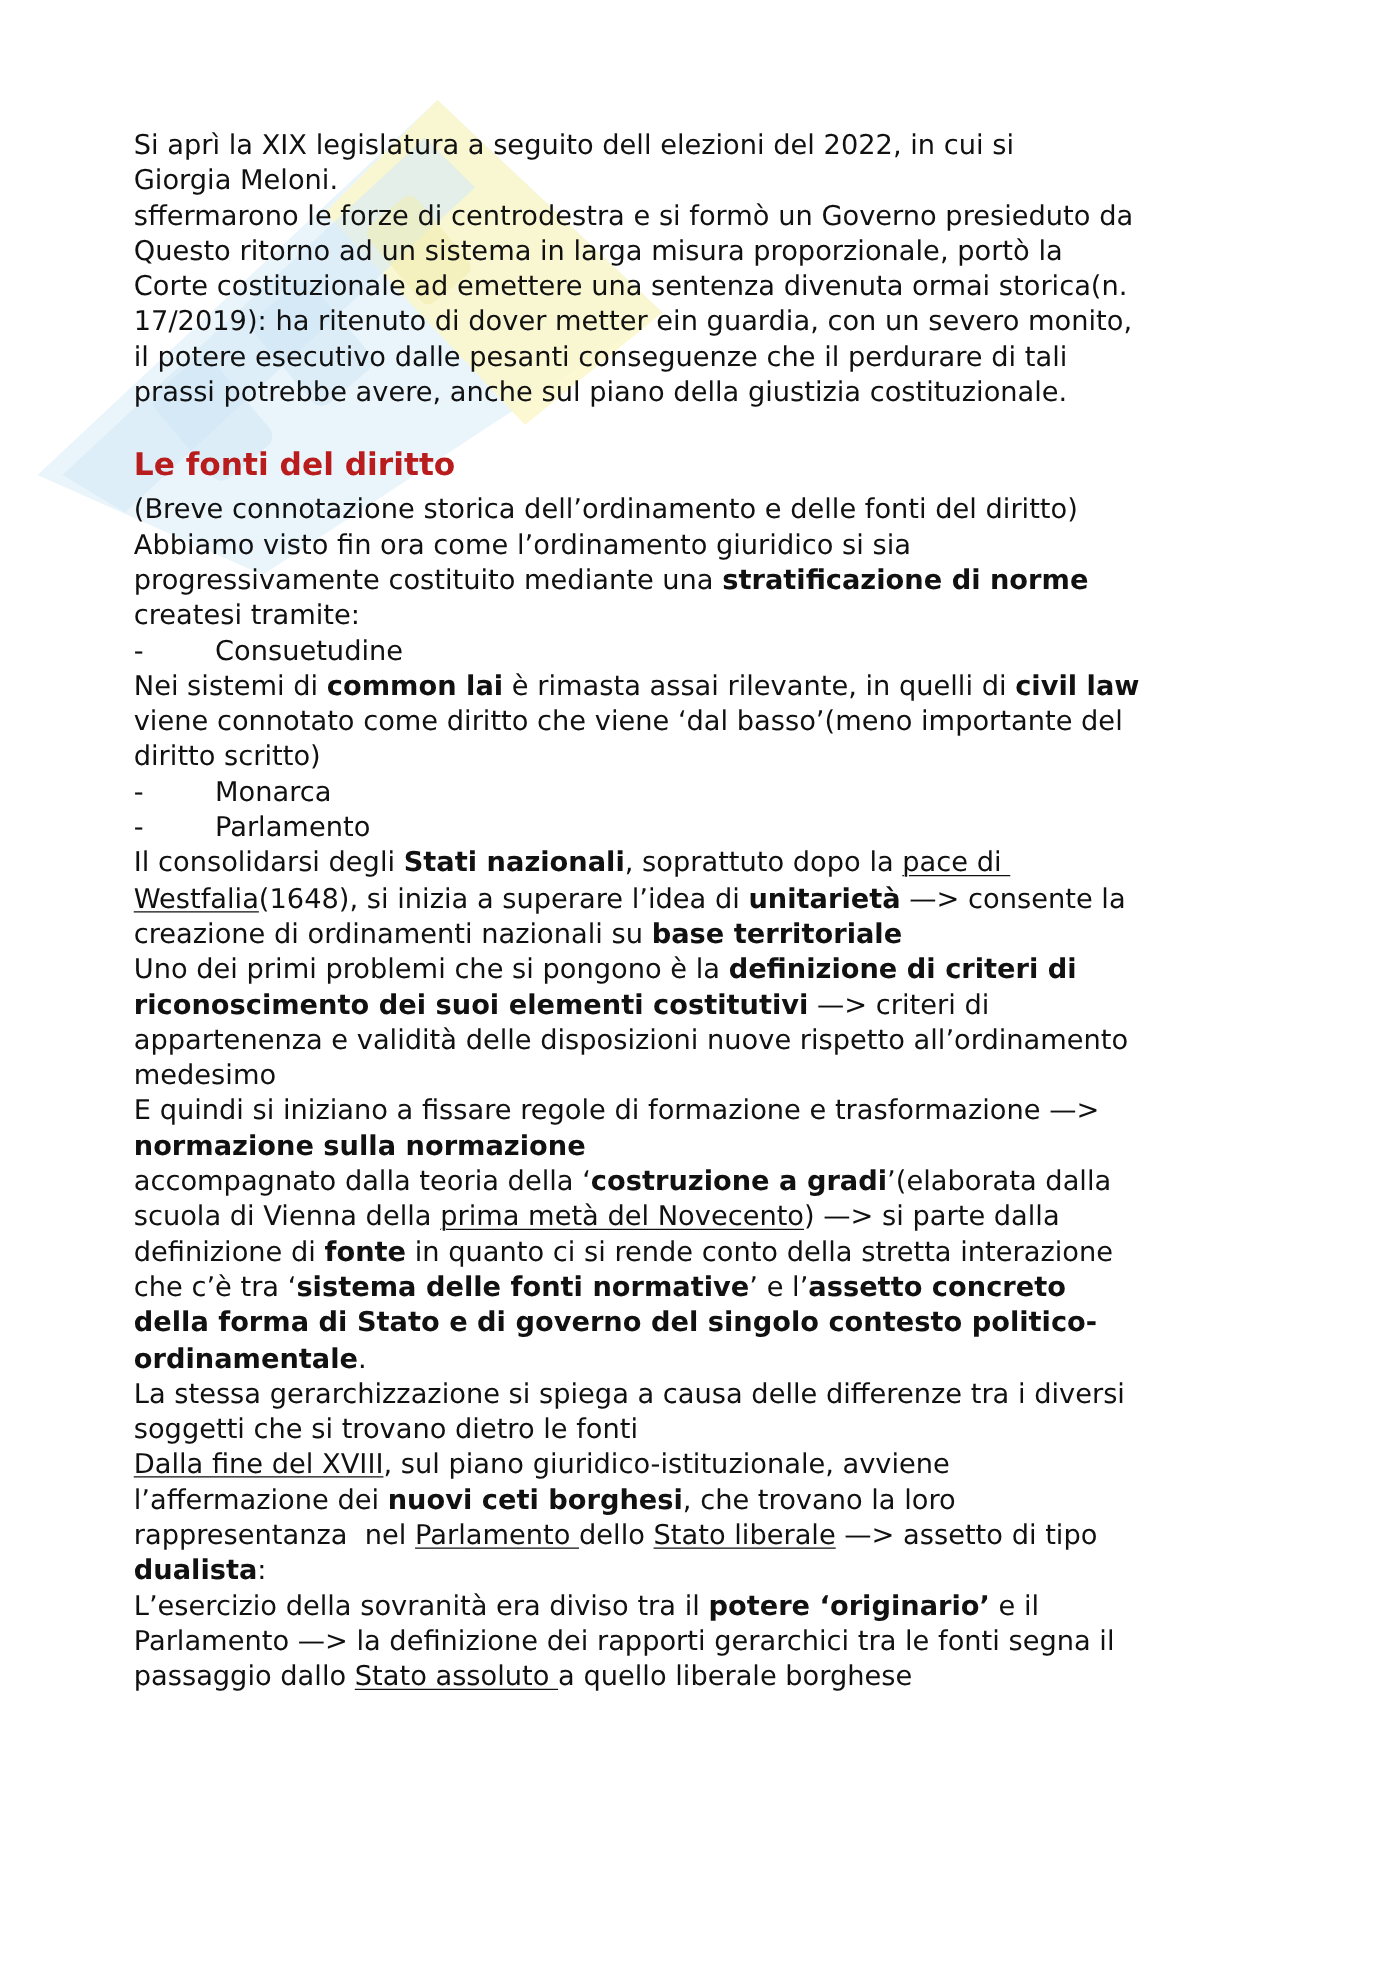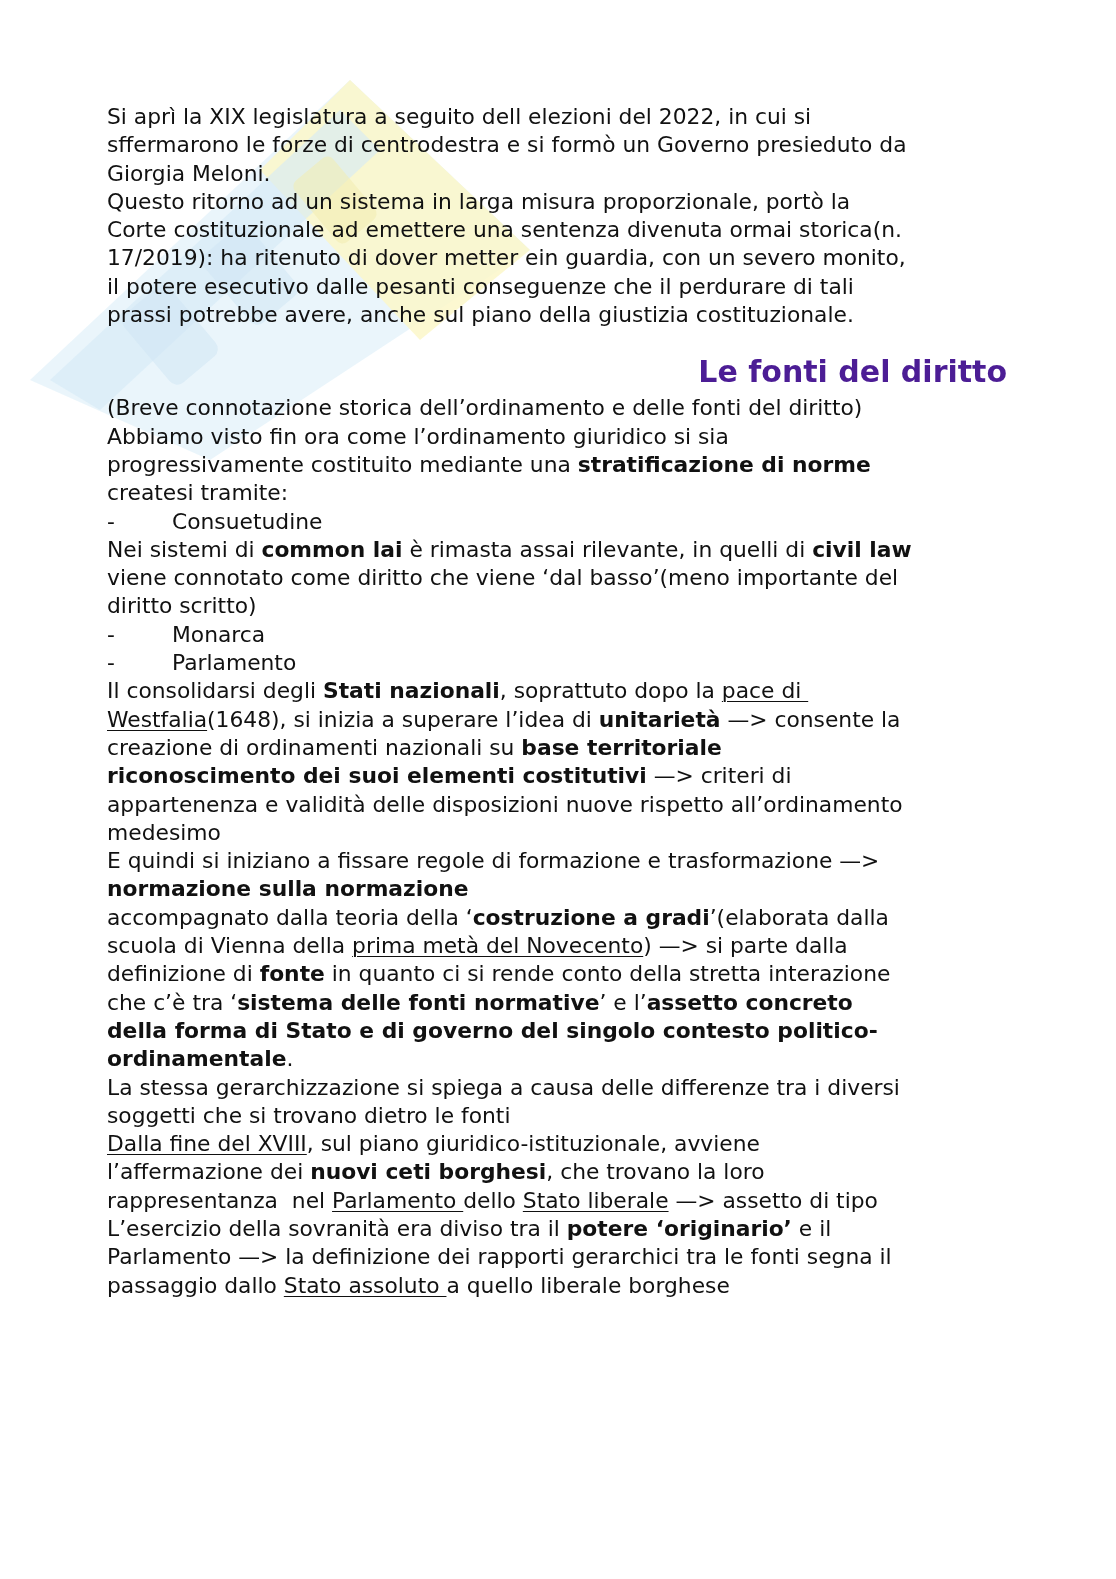--- a/index.html
+++ b/index.html
@@ -11,22 +11,22 @@
     position: absolute; left: 20px; top: 40px; width: 520px; height: 420px;
     pointer-events: none; z-index: 0;
   }
   .content {
     position: absolute; left: 107px; top: 103px; width: 900px; z-index: 1;
     font-family: "DejaVu Sans", sans-serif; font-size: 21.8px; line-height: 28.3px;
     color: #111111;
   }
   .line { white-space: pre; height: 28.3px; }
   .heading {
-    font-family: "DejaVu Sans", sans-serif; font-weight: bold; font-size: 30px;
-    line-height: 40px; margin-top: 23px; margin-bottom: 2px; color: #4c1d95; white-space: pre; text-align: right;
+    font-family: "DejaVu Sans", sans-serif; font-weight: bold; font-size: 25px;
+    line-height: 40px; margin-top: 23px; margin-bottom: 2px; color: #b91c1c; white-space: pre;
   }
   .b { font-weight: bold; }
   .i { }
   .u { text-decoration: underline; text-underline-offset: 3px; text-decoration-thickness: 1px; text-align: center; }
   .bullet { display: inline-block; width: 65px; }
 </style>
 </head>
 <body>
 
 <div class="page">
@@ -36,22 +36,22 @@
     <polygon points="330,40 510,210 400,300 240,130" fill="#fcf7c9" opacity="0.85"></polygon>
     <polygon points="30,340 320,70 360,110 80,370" fill="#d4eaf6" opacity="0.6"></polygon>
     <rect x="120" y="250" width="60" height="90" rx="10" fill="#cfe6f4" opacity="0.55" transform="rotate(-40 150 295)"></rect>
     <rect x="200" y="190" width="60" height="90" rx="10" fill="#cfe6f4" opacity="0.55" transform="rotate(-40 230 235)"></rect>
     <rect x="290" y="120" width="50" height="80" rx="8" fill="#f3edb0" opacity="0.55" transform="rotate(-40 315 160)"></rect>
   </svg>
 
   <div class="content">
     <div id="para1">
         <div class="line"><span>Si aprì la XIX legislatura a seguito dell elezioni del 2022, in cui si</span></div>
+        <div class="line"><span>Giorgia Meloni.</span></div>
         <div class="line"><span>sffermarono le forze di centrodestra e si formò un Governo presieduto da</span></div>
-        <div class="line"><span>Giorgia Meloni.</span></div>
         <div class="line"><span>Questo ritorno ad un sistema in larga misura proporzionale, portò la</span></div>
         <div class="line"><span>Corte costituzionale ad emettere una sentenza divenuta ormai storica(n.</span></div>
         <div class="line"><span>17/2019): ha ritenuto di dover metter ein guardia, con un severo monito,</span></div>
         <div class="line"><span>il potere esecutivo dalle pesanti conseguenze che il perdurare di tali</span></div>
         <div class="line"><span>prassi potrebbe avere, anche sul piano della giustizia costituzionale.</span></div>
       </div>
     <div class="heading">Le fonti del diritto</div>
     <div id="section-body">
         <div class="line"><span class="i">(Breve connotazione storica dell’ordinamento e delle fonti del diritto)</span></div>
         <div class="line"><span>Abbiamo visto fin ora come l’ordinamento giuridico si sia</span></div>
@@ -59,34 +59,36 @@
         <div class="line"><span>createsi tramite:</span></div>
         <div class="line"><span class="bullet">-</span><span>Consuetudine</span></div>
         <div class="line"><span class="i">Nei sistemi di </span><span class="b i">common lai</span><span class="i"> è rimasta assai rilevante, in quelli di </span><span class="b i">civil law</span></div>
         <div class="line"><span class="i">viene connotato come diritto che viene ‘dal basso’(meno importante del</span></div>
         <div class="line"><span class="i">diritto scritto)</span></div>
         <div class="line"><span class="bullet">-</span><span>Monarca</span></div>
         <div class="line"><span class="bullet">-</span><span>Parlamento</span></div>
         <div class="line"><span>Il consolidarsi degli </span><span class="b">Stati nazionali</span><span>, soprattuto dopo la </span><span class="u">pace di </span></div>
         <div class="line"><span class="u">Westfalia</span><span>(</span><span class="i">1648)</span><span>, si inizia a superare l’idea di </span><span class="b">unitarietà</span><span> —&gt; consente la</span></div>
         <div class="line"><span>creazione di ordinamenti nazionali su </span><span class="b">base territoriale</span></div>
+        <div class="line"><span>Uno dei primi problemi che si pongono è la </span><span class="b">definizione di criteri di</span></div>
         <div class="line"><span class="b">riconoscimento dei suoi elementi costitutivi</span><span> —&gt; </span><span class="i">criteri di</span></div>
         <div class="line"><span class="i">appartenenza e validità delle disposizioni nuove rispetto all’ordinamento</span></div>
         <div class="line"><span class="i">medesimo</span></div>
         <div class="line"><span>E quindi si iniziano a fissare regole di formazione e trasformazione —&gt;</span></div>
         <div class="line"><span class="b">normazione sulla normazione</span></div>
         <div class="line"><span>accompagnato dalla teoria della ‘</span><span class="b">costruzione a gradi</span><span>’(</span><span class="i">elaborata dalla</span></div>
         <div class="line"><span class="i">scuola di Vienna della </span><span class="i u">prima metà del Novecento</span><span class="i">)</span><span> —&gt; si parte dalla</span></div>
         <div class="line"><span>definizione di </span><span class="b">fonte</span><span> in quanto ci si rende conto della stretta interazione</span></div>
         <div class="line"><span>che c’è tra ‘</span><span class="b">sistema delle fonti normative</span><span>’ e l’</span><span class="b">assetto concreto</span></div>
         <div class="line"><span class="b">della forma di Stato e di governo del singolo contesto politico-</span></div>
         <div class="line"><span class="b">ordinamentale</span><span>.</span></div>
         <div class="line"><span class="i">La stessa gerarchizzazione si spiega a causa delle differenze tra i diversi</span></div>
         <div class="line"><span class="i">soggetti che si trovano dietro le fonti</span></div>
         <div class="line"><span class="u">Dalla fine del XVIII</span><span>, sul piano giuridico-istituzionale, avviene</span></div>
         <div class="line"><span>l’affermazione dei </span><span class="b">nuovi ceti borghesi</span><span>, che trovano la loro</span></div>
         <div class="line"><span>rappresentanza  nel </span><span class="u">Parlamento </span><span>dello </span><span class="u">Stato liberale</span><span> —&gt; assetto di tipo</span></div>
+        <div class="line"><span class="b">dualista</span><span>:</span></div>
         <div class="line"><span>L’esercizio della sovranità era diviso tra il </span><span class="b">potere ‘originario’</span><span> e il</span></div>
         <div class="line"><span>Parlamento —&gt; la definizione dei rapporti gerarchici tra le fonti segna il</span></div>
         <div class="line"><span>passaggio dallo </span><span class="u">Stato assoluto </span><span>a quello liberale borghese</span></div>
       </div>
   </div>
 </div>
 
 </body></html>

